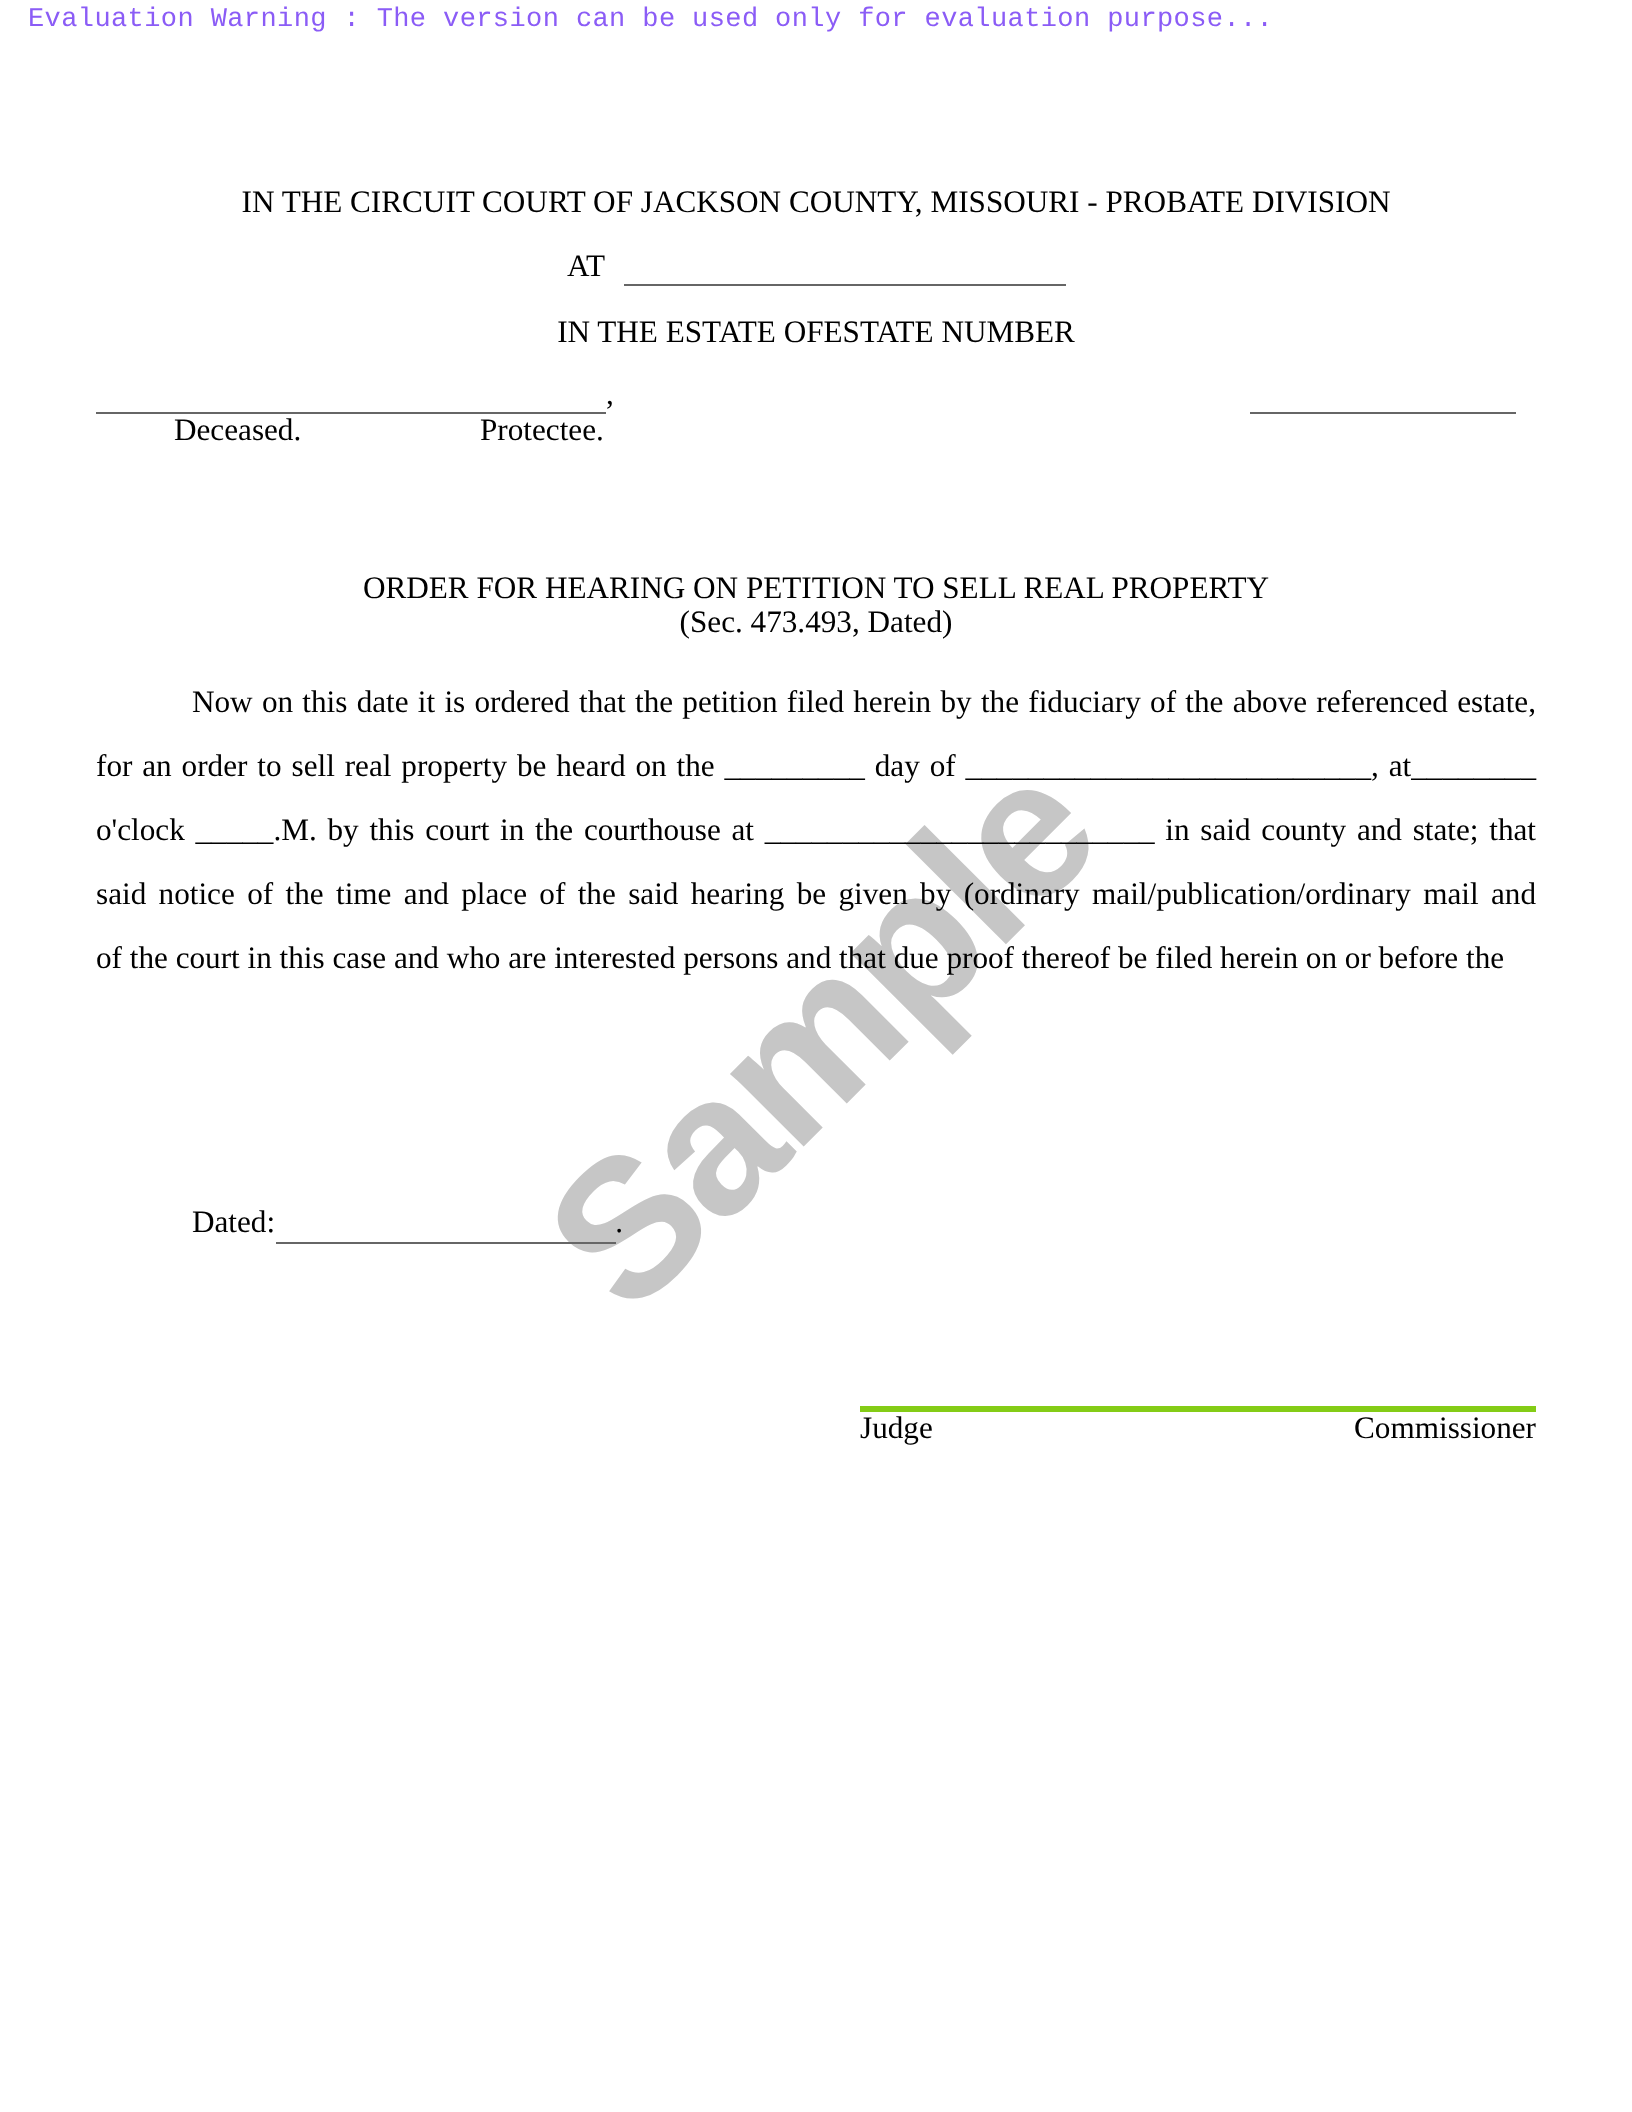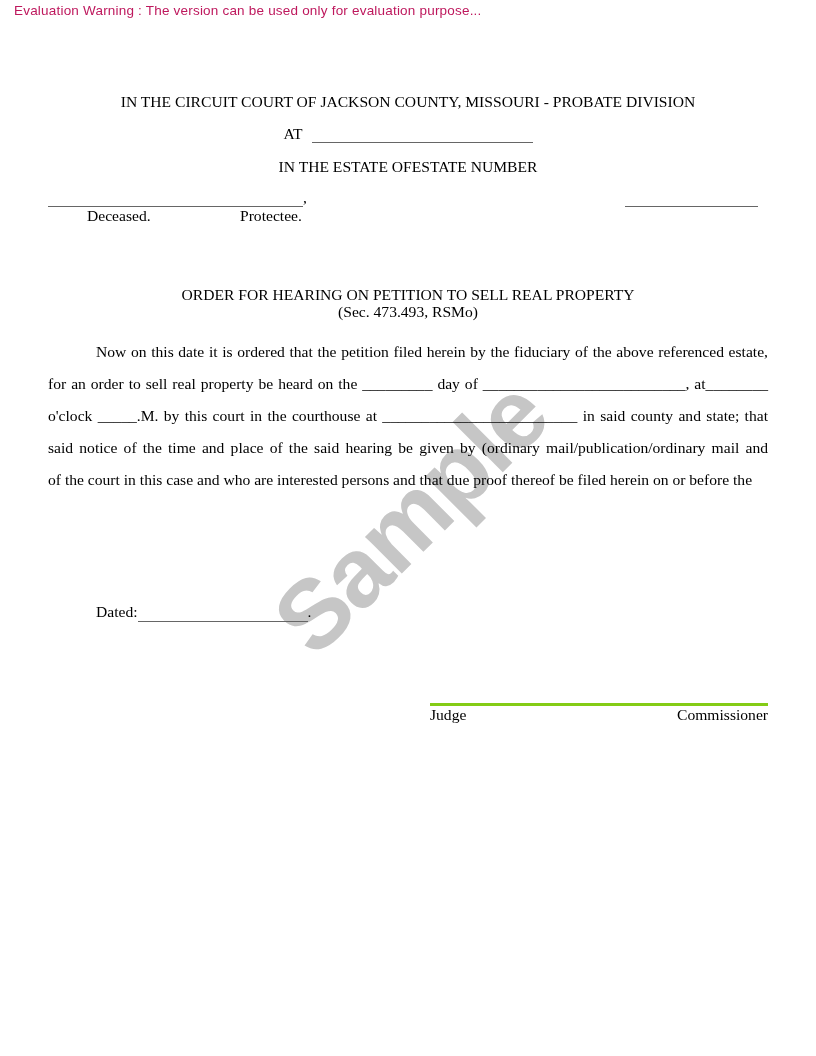--- a/index.html
+++ b/index.html
@@ -4,22 +4,22 @@
 <style>
   * { margin:0; padding:0; box-sizing:border-box; }
   html,body { background:#ffffff; }
   .page {
     position:relative; width:816px; height:1056px; background:#ffffff;
     overflow:hidden; font-family:"Liberation Serif","DejaVu Serif",serif;
     color:#000; font-size:15.6px;
   }
   .warning {
     position:absolute; top:3px; left:14px;
-    font-family:Liberation Sans, sans-serif;
-    font-size:13.5px; color:#be185d; letter-spacing:.2px;
+    font-family:Liberation Mono, monospace;
+    font-size:13.5px; color:#8b5cf6; letter-spacing:.2px;
   }
   .watermark {
     position:absolute; top:462px; left:225px; width:370px; height:110px;
     z-index:0; transform:rotate(-45deg); transform-origin:center;
     font-family:"Liberation Sans","DejaVu Sans",sans-serif;
     font-weight:bold; font-size:98px; line-height:110px; text-align:center;
     color:#c6c6c6; letter-spacing:-2px; user-select:none;
   }
   .layer { position:absolute; z-index:1; }
   .court-title { top:93px; left:0; width:816px; text-align:center; line-height:17px; }
@@ -74,21 +74,21 @@
     <span class="estate-name-wrap"><span class="rule estate-name-blank"></span><span class="estate-name-suffix">,</span></span>
     <span class="rule estate-number-blank"></span>
   </div>
 
   <div class="layer estate-labels">
     <span class="deceased">Deceased.</span>
     <span class="protectee">Protectee.</span>
   </div>
 
   <div class="layer order-title">ORDER FOR HEARING ON PETITION TO SELL REAL PROPERTY</div>
-  <div class="layer order-subtitle">(Sec. 473.493, RSMo)</div>
+  <div class="layer order-subtitle">(Sec. 473.493, Dated)</div>
 
   <div class="layer order-body">
       <div class="body-line">Now on this date it is ordered that the petition filed herein by the fiduciary of the above referenced estate,</div>
       <div class="body-line">for an order to sell real property be heard on the _________ day of __________________________, at________</div>
       <div class="body-line">o'clock _____.M. by this court in the courthouse at _________________________ in said county and state; that</div>
       <div class="body-line">said notice of the time and place of the said hearing be given by (ordinary mail/publication/ordinary mail and</div>
       <div class="body-line">of the court in this case and who are interested persons and that due proof thereof be filed herein on or before the</div>
     </div>
 
   <div class="layer dated-row">

